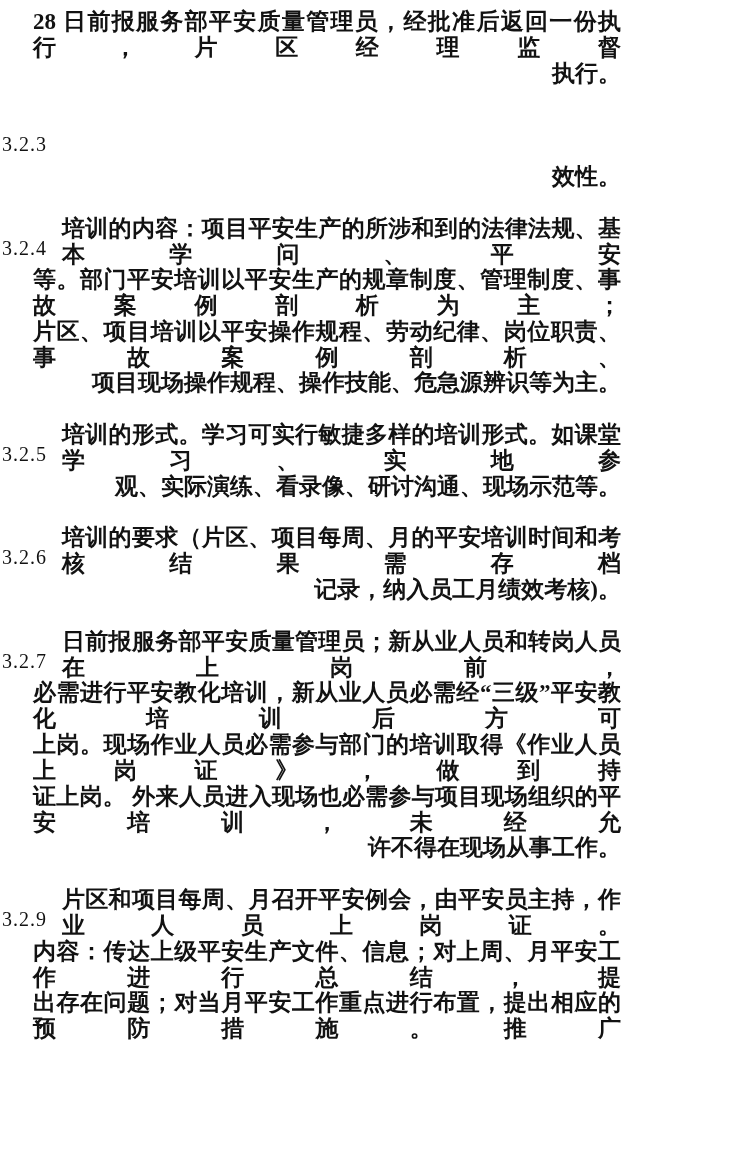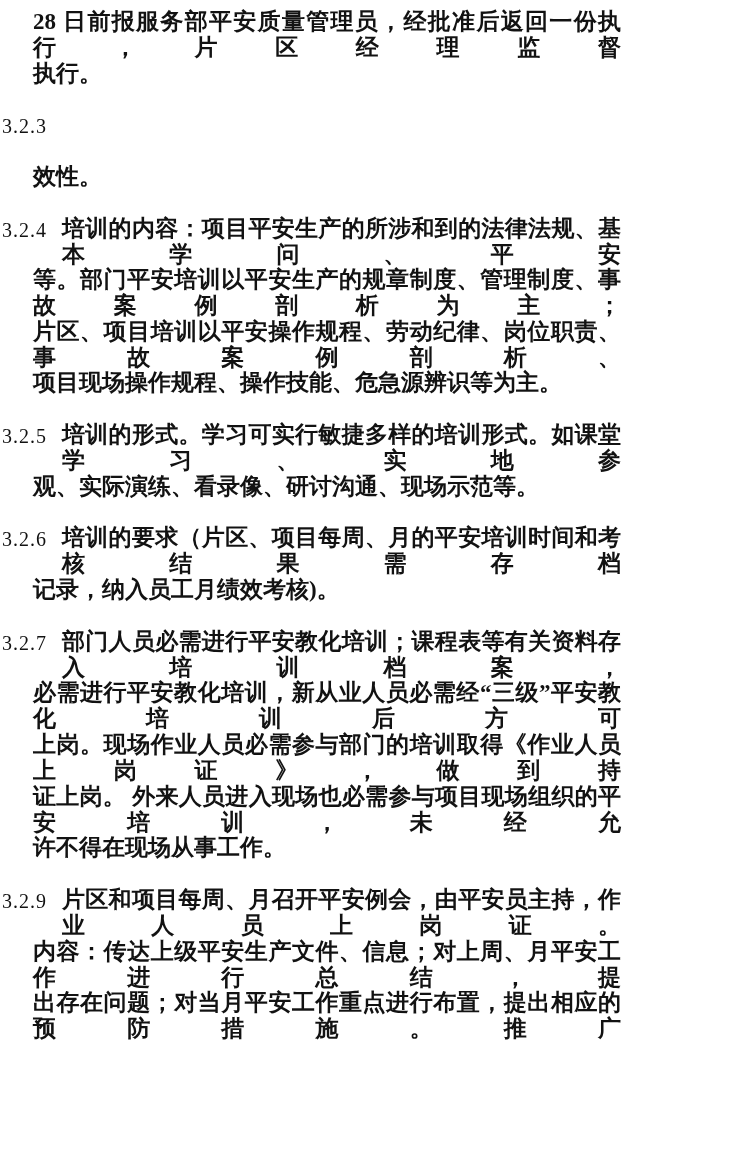--- a/index.html
+++ b/index.html
@@ -22,35 +22,36 @@
     left: 0;
     right: 0;
   }
   .line {
     position: relative;
     height: 51.65px;
   }
   .num {
     position: absolute;
     left: 2px;
-    top: 3px;
+    top: 21px;
     font-size: 20px;
     letter-spacing: 1px;
     font-weight: 400;
     font-family: "Liberation Serif", serif;
     white-space: nowrap;
   }
   .txt {
     margin-left: 33px;
     margin-right: 3px;
     font-size: 23px;
     line-height: 26px;
     font-weight: 600;
     letter-spacing: 0;
     white-space: normal;
+    text-align: right;
   }
   .line.first .txt {
     margin-left: 62px;
   }
   .line.justify .txt {
     text-align: justify;
     text-align-last: justify;
     text-justify: inter-character;
   }
 </style>
@@ -114,21 +115,21 @@
     <div class="txt">培训的要求（片区、项目每周、月的平安培训时间和考核结果需存档</div>
   </div>
 
   <div class="line cont">
 
     <div class="txt">记录，纳入员工月绩效考核)。</div>
   </div>
 
   <div class="line first justify">
     <span class="num">3.2.7</span>
-    <div class="txt">部门人员必需进行平安教化培训；课程表等有关资料存入培训档案，</div>
+    <div class="txt">日前报服务部平安质量管理员；新从业人员和转岗人员在上岗前，</div>
   </div>
 
   <div class="line cont justify">
 
     <div class="txt">必需进行平安教化培训，新从业人员必需经“三级”平安教化培训后方可</div>
   </div>
 
   <div class="line cont justify">
 
     <div class="txt">上岗。现场作业人员必需参与部门的培训取得《作业人员上岗证》，做到持</div>

